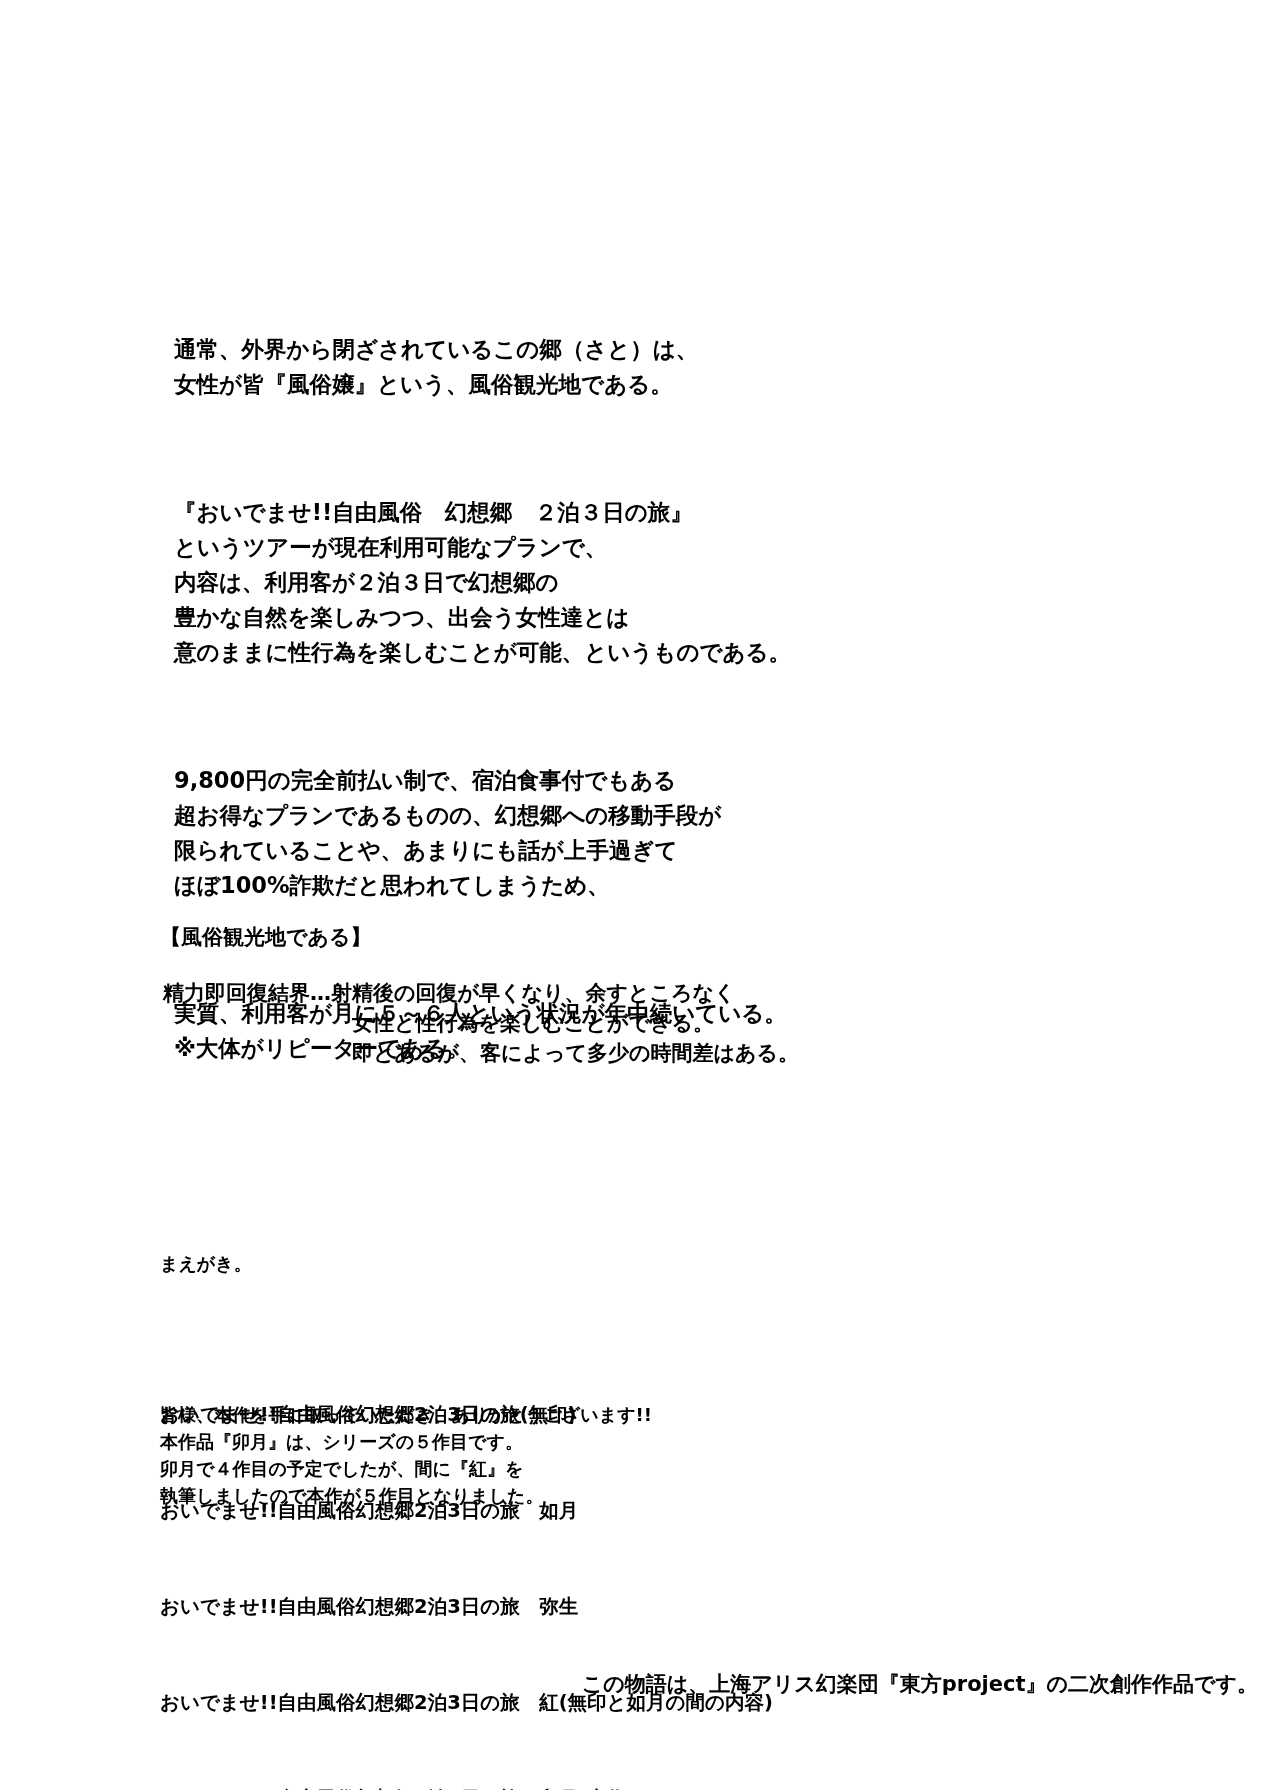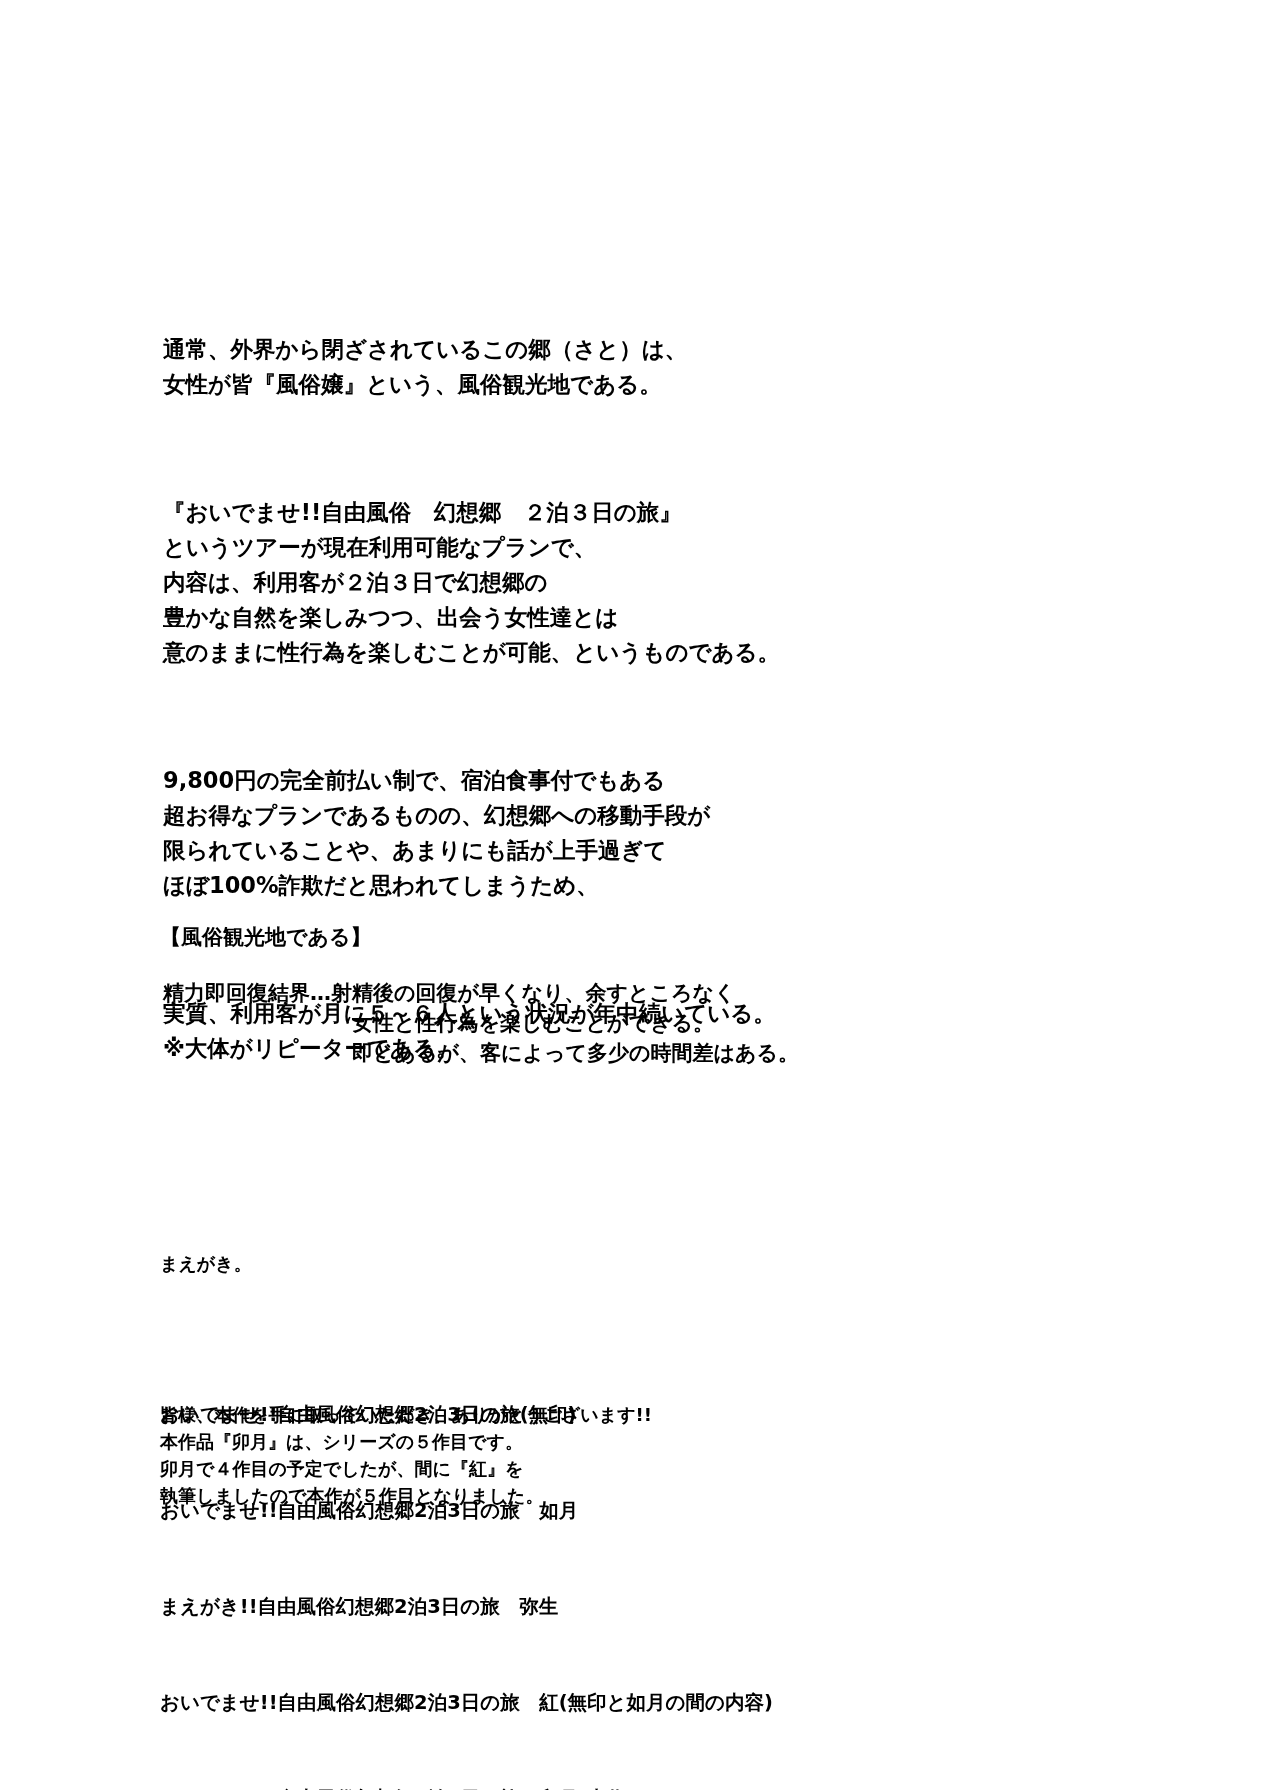--- a/index.html
+++ b/index.html
@@ -25,21 +25,21 @@
     left: 160px;
     top: 128px;
     font-size: 43px;
     font-weight: bold;
     letter-spacing: 1px;
     white-space: pre;
   }
 
   .intro {
     position: absolute;
-    left: 163px;
+    left: 174px;
     top: 262px;
     font-size: 22.5px;
     font-weight: bold;
     line-height: 35px;
     white-space: pre-wrap;
   }
   .intro .para {
     margin-bottom: 23px;
   }
   .intro .para:last-child {
@@ -138,19 +138,20 @@
     <div class="gap"></div>
     <div>皆様、本作を手に取っていただき、ありがとうございます!!
 本作品『卯月』は、シリーズの５作目です。
 卯月で４作目の予定でしたが、間に『紅』を
 執筆しましたので本作が５作目となりました。</div>
   </div>
 
   <div class="series-list">
     <div class="item">おいでませ!!自由風俗幻想郷2泊3日の旅(無印)</div>
     <div class="item">おいでませ!!自由風俗幻想郷2泊3日の旅　如月</div>
-    <div class="item">まえがき!!自由風俗幻想郷2泊3日の旅　弥生</div>
+    <div class="item">おいでませ!!自由風俗幻想郷2泊3日の旅　弥生</div>
     <div class="item">おいでませ!!自由風俗幻想郷2泊3日の旅　紅(無印と如月の間の内容)</div>
     <div class="item">おいでませ!!自由風俗幻想郷2泊3日の旅　卯月(本作)</div>
   </div>
 
+  <div class="footer-note">この物語は、上海アリス幻楽団『東方project』の二次創作作品です。</div>
 
 </div>
 
 </body></html>

